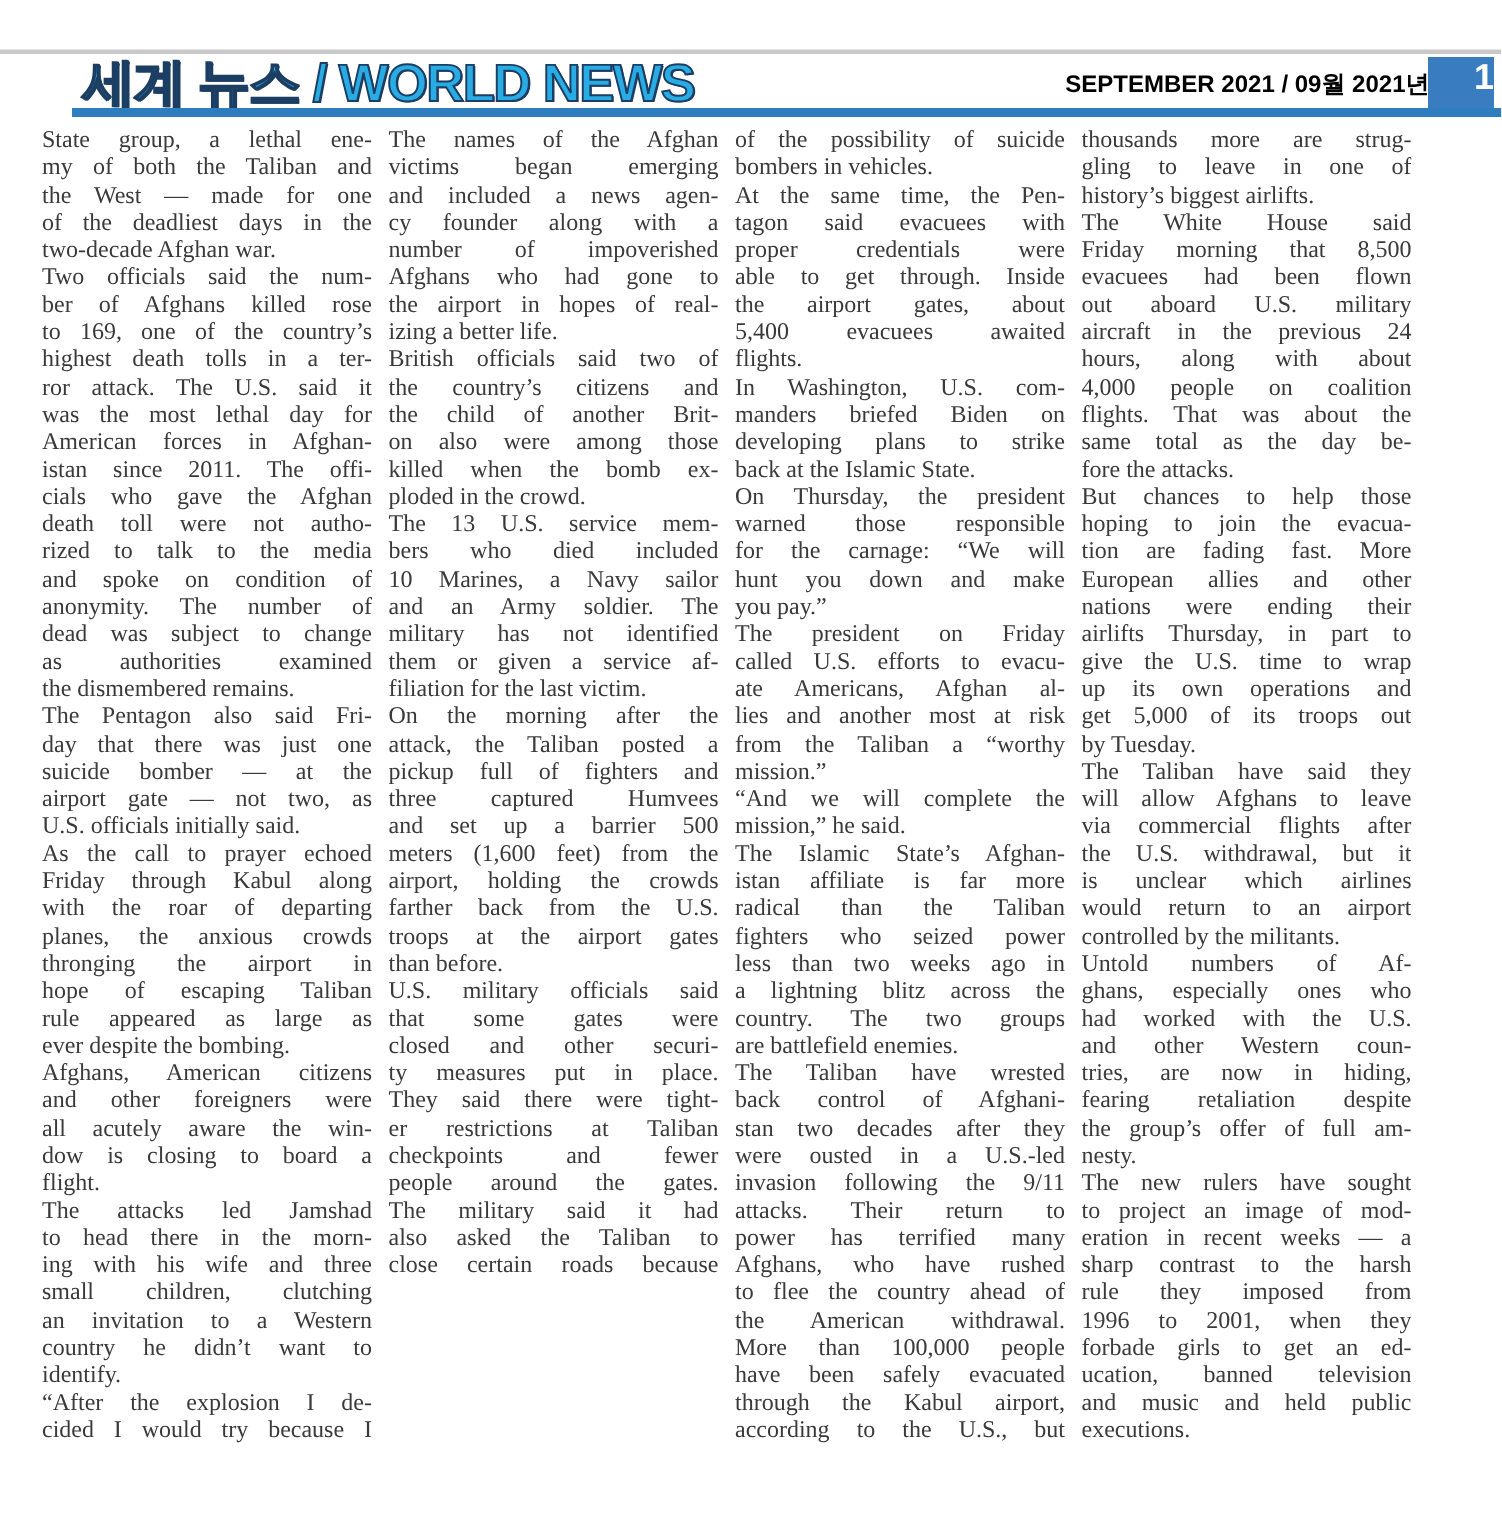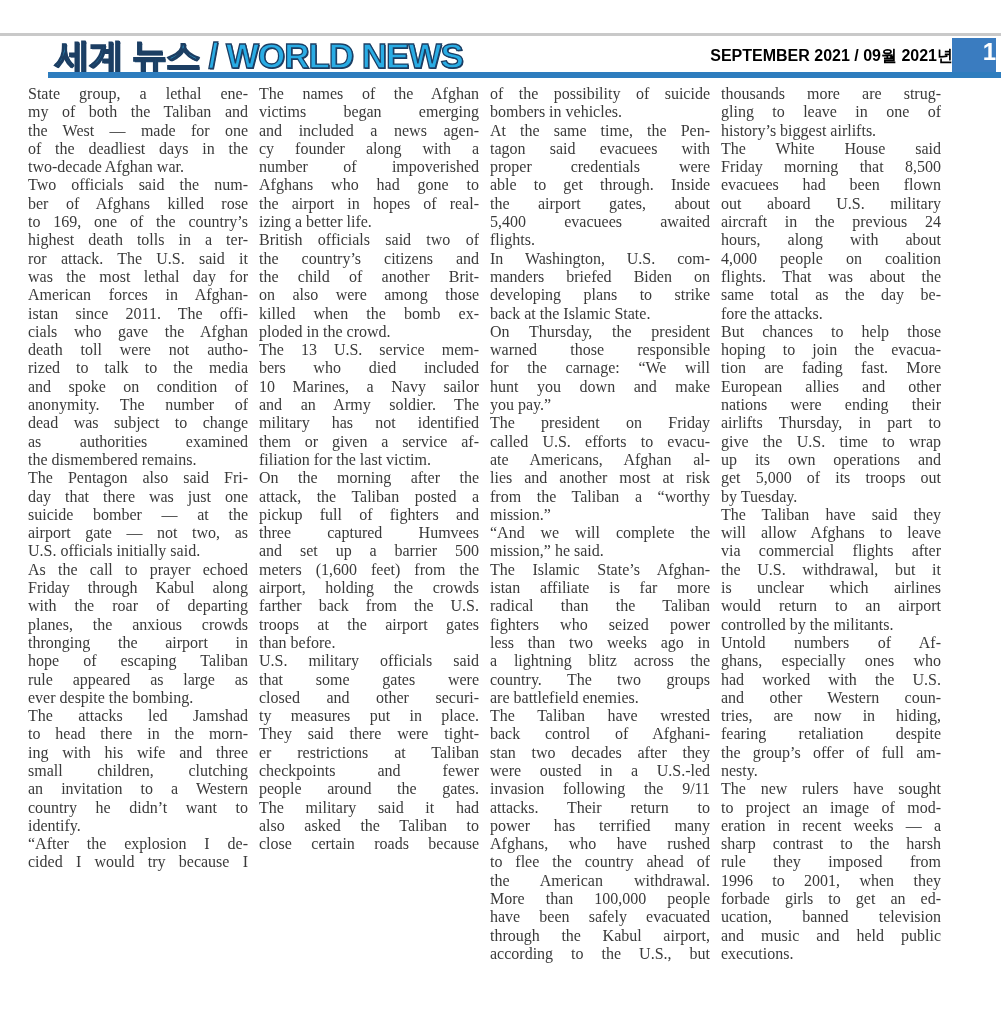--- a/index.html
+++ b/index.html
@@ -140,20 +140,27 @@
           <div class="line">As the call to prayer echoed</div>
           <div class="line">Friday through Kabul along</div>
           <div class="line">with the roar of departing</div>
           <div class="line">planes, the anxious crowds</div>
           <div class="line">thronging the airport in</div>
           <div class="line">hope of escaping Taliban</div>
           <div class="line">rule appeared as large as</div>
           <div class="line pend">ever despite the bombing.</div>
         </div>
         <div class="para">
+          <div class="line">Afghans, American citizens</div>
+          <div class="line">and other foreigners were</div>
+          <div class="line">all acutely aware the win-</div>
+          <div class="line">dow is closing to board a</div>
+          <div class="line pend">flight.</div>
+        </div>
+        <div class="para">
           <div class="line">The attacks led Jamshad</div>
           <div class="line">to head there in the morn-</div>
           <div class="line">ing with his wife and three</div>
           <div class="line">small children, clutching</div>
           <div class="line">an invitation to a Western</div>
           <div class="line">country he didn’t want to</div>
           <div class="line pend">identify.</div>
         </div>
         <div class="para">
           <div class="line">“After the explosion I de-</div>

